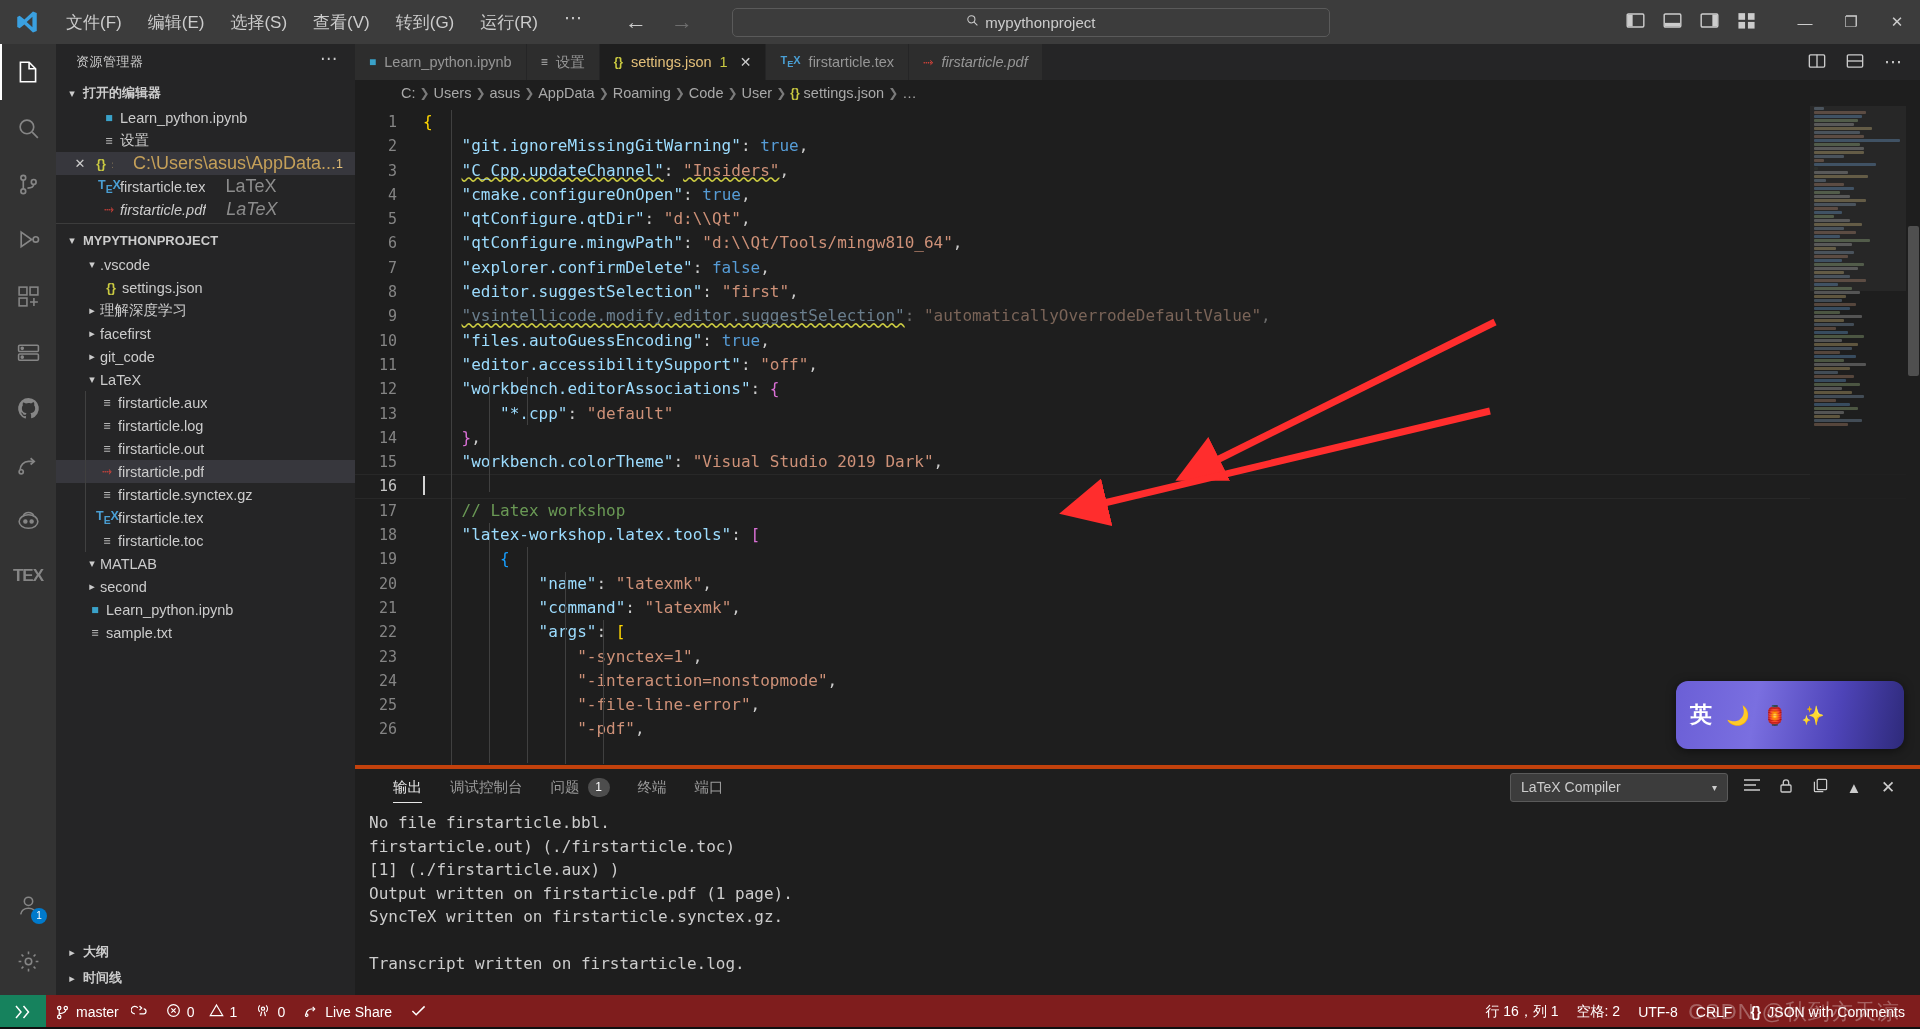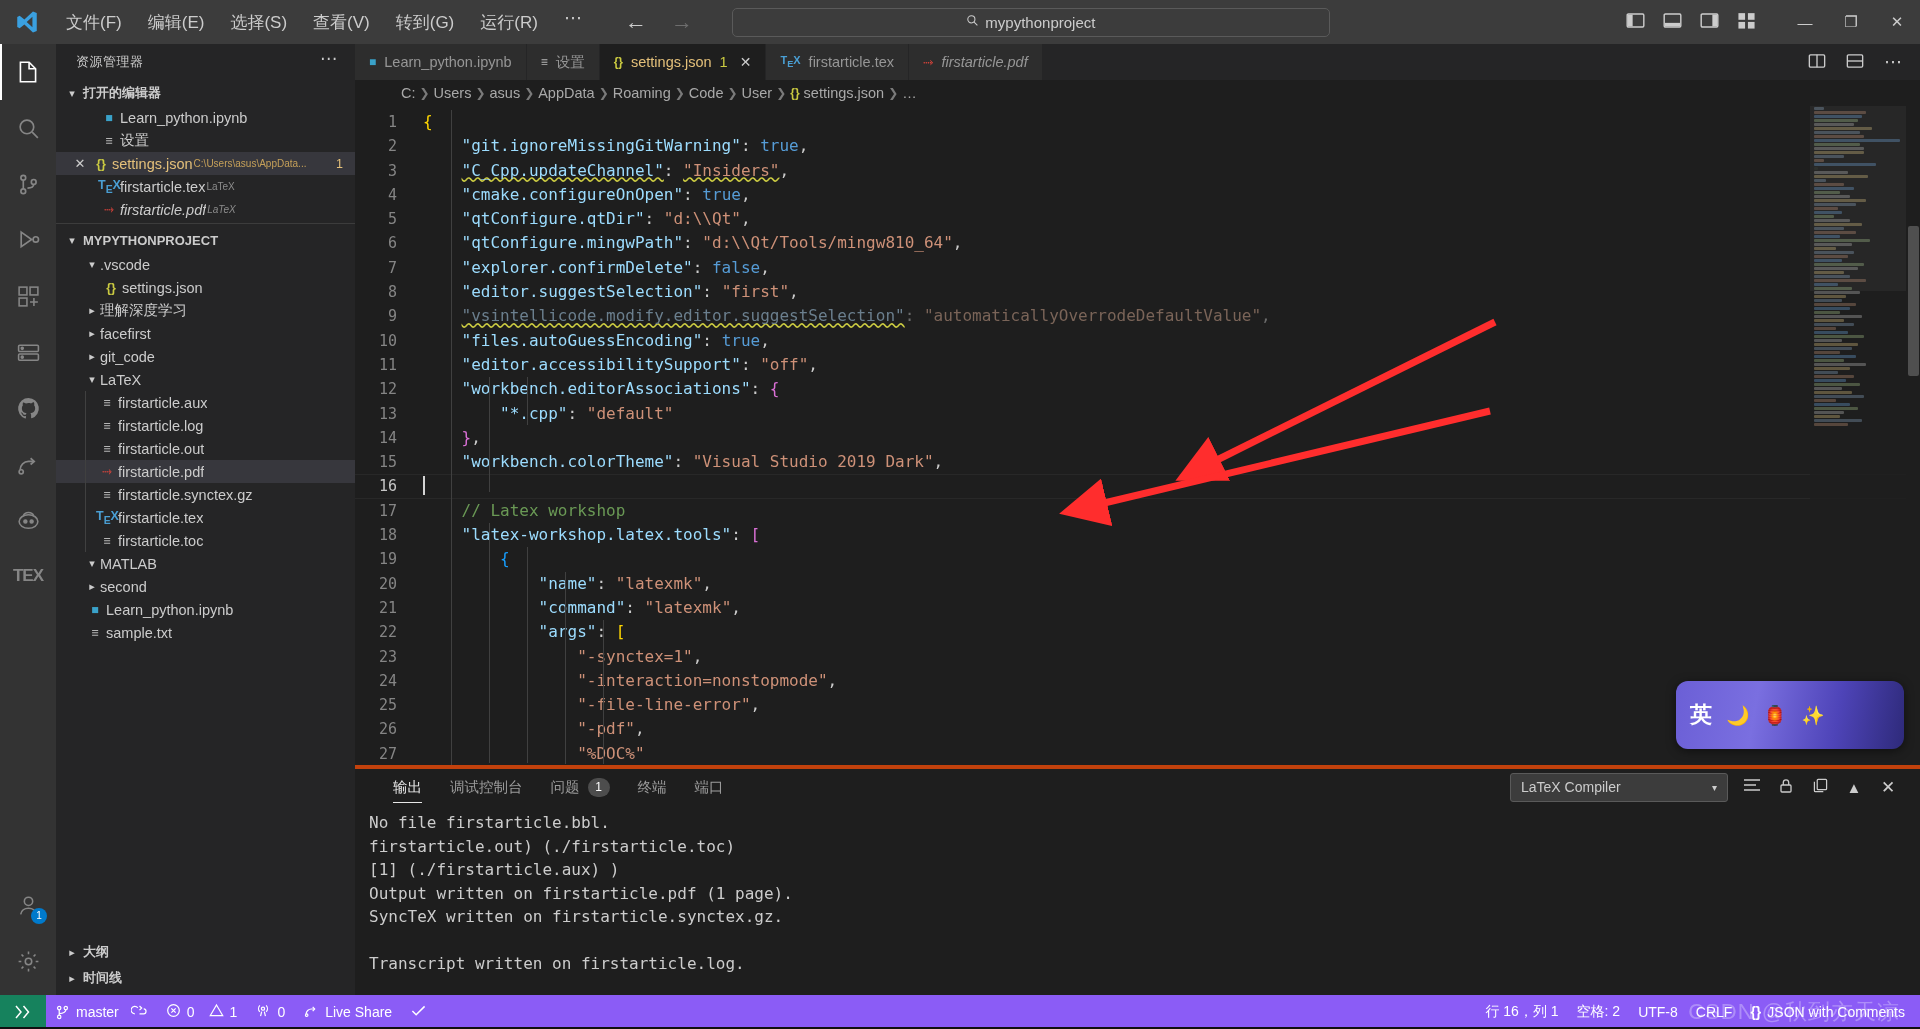--- a/index.html
+++ b/index.html
@@ -49,21 +49,21 @@
   .sb-title { font-size:13px; letter-spacing:.5px; color:#cccccc; }
   .sb-dots { font-size:17px; color:#cccccc; line-height:10px; padding-bottom:7px; }
   .sec-head { height:26px; display:flex; align-items:center; font-size:13px; font-weight:bold;
      color:#cccccc; padding-left:8px; gap:3px; }
   .chev { width:16px; text-align:center; font-size:11px; display:inline-block; color:#cccccc; }
   .row { height:23px; display:flex; align-items:center; font-size:14.5px; color:#cccccc;
      white-space:nowrap; cursor:pointer; }
   .row.sel { background:#37373d; }
   .row .ic { width:22px; text-align:center; font-size:12.5px; flex:0 0 22px; display:inline-block; }
   .row .nm { overflow:hidden; text-overflow:ellipsis; }
-  .row .desc { font-size:10px; color:#8c8c8c; margin-left:1px; }
+  .row .desc { font-size:18px; color:#8c8c8c; margin-left:20px; }
   .row .badge-n { margin-left:auto; margin-right:12px; color:#cccccc; font-size:12.5px; }
   .row .closex { width:20px; text-align:center; font-size:13px; color:#cccccc; flex:0 0 20px; }
   .ital { font-style:italic; }
   .sb-divider { height:1px; background:#3c3c3c; margin-top:2px; }
   .guide { position:absolute; left:29px; top:0; bottom:0; width:1px; background:#404040; }
   .sb-bottom { margin-top:auto; }
   .json-ic { color:#cbcb41; font-weight:bold; font-size:12px; }
   .tex-ic { color:#4a9fd4; font-size:11px; font-weight:bold; }
   .pdf-ic { color:#e2443b; font-size:13px; }
   .txt-ic { color:#b5b5b5; font-size:12px; }
@@ -142,21 +142,21 @@
   .panel-right { margin-left:auto; display:flex; align-items:center; gap:14px; padding-right:22px; }
   .psel { width:218px; height:29px; background:#3c3c3c; border:1px solid #5a5a5a; border-radius:3px;
      display:flex; align-items:center; padding:0 10px; font-size:14px; color:#cccccc; }
   .psel .cv { margin-left:auto; font-size:10px; }
   .pic { font-size:15px; color:#cccccc; width:20px; text-align:center; }
   .panel-body { flex:1; overflow:hidden; padding:6px 0 0 14px; position:relative; }
   .oline { font-family:"DejaVu Sans Mono","Liberation Mono",monospace; font-size:16px;
      line-height:23.5px; color:#cccccc; white-space:pre; }
 
   
-  .status { height:34px; flex:0 0 34px; background:#8b5cf6; display:flex; align-items:center;
+  .status { height:34px; flex:0 0 34px; background:#7f1d1d; display:flex; align-items:center;
      color:#ffffff; font-size:14px; position:relative; }
   .remote { background:#16825d; height:34px; display:flex; align-items:center;
      padding:0 14px; font-size:15px; }
   .sitem { display:flex; align-items:center; gap:6px; padding:0 9px; height:34px; white-space:nowrap; }
   .sright { margin-left:auto; display:flex; align-items:center; padding-right:6px; }
   .watermark { position:absolute; right:20px; top:0; height:34px; display:flex; align-items:center;
      font-size:22px; color:rgba(255,255,255,.30); pointer-events:none; letter-spacing:1px; }
   .taskbar { position:absolute; bottom:0; left:0; width:1920px; height:2px; background:#101010; }
 </style>
 </head>
@@ -522,21 +522,20 @@
             <div class="cline"><span class="ln">17</span><span class="ctext">    <span class="cm">// Latex workshop</span></span></div>
             <div class="cline"><span class="ln">18</span><span class="ctext">    <span class="k">"latex-workshop.latex.tools"</span><span class="p">: </span><span class="br1">[</span></span></div>
             <div class="cline"><span class="ln">19</span><span class="ctext">        <span class="br2">{</span></span></div>
             <div class="cline"><span class="ln">20</span><span class="ctext">            <span class="k">"name"</span><span class="p">: </span><span class="s">"latexmk"</span><span class="p">,</span></span></div>
             <div class="cline"><span class="ln">21</span><span class="ctext">            <span class="k">"command"</span><span class="p">: </span><span class="s">"latexmk"</span><span class="p">,</span></span></div>
             <div class="cline"><span class="ln">22</span><span class="ctext">            <span class="k">"args"</span><span class="p">: </span><span class="br3">[</span></span></div>
             <div class="cline"><span class="ln">23</span><span class="ctext">                <span class="s">"-synctex=1"</span><span class="p">,</span></span></div>
             <div class="cline"><span class="ln">24</span><span class="ctext">                <span class="s">"-interaction=nonstopmode"</span><span class="p">,</span></span></div>
             <div class="cline"><span class="ln">25</span><span class="ctext">                <span class="s">"-file-line-error"</span><span class="p">,</span></span></div>
             <div class="cline"><span class="ln">26</span><span class="ctext">                <span class="s">"-pdf"</span><span class="p">,</span></span></div>
-            <div class="cline"><span class="ln">27</span><span class="ctext">                <span class="s">"%DOC%"</span></span></div>
           </div>
 
         <div class="minimap" id="minimap">
             <div class="mm-line" style="width: 10px; background: rgb(90, 107, 122); opacity: 0.85;"></div>
             <div class="mm-line" style="width: 52px; background: rgb(122, 96, 80); opacity: 0.85;"></div>
             <div class="mm-line" style="width: 48px; background: rgb(74, 106, 138); opacity: 0.85;"></div>
             <div class="mm-line" style="width: 44px; background: rgb(106, 122, 90); opacity: 0.85;"></div>
             <div class="mm-line" style="width: 40px; background: rgb(119, 119, 119); opacity: 0.85;"></div>
             <div class="mm-line" style="width: 58px; background: rgb(138, 122, 85); opacity: 0.85;"></div>
             <div class="mm-line" style="width: 46px; background: rgb(90, 107, 122); opacity: 0.85;"></div>

